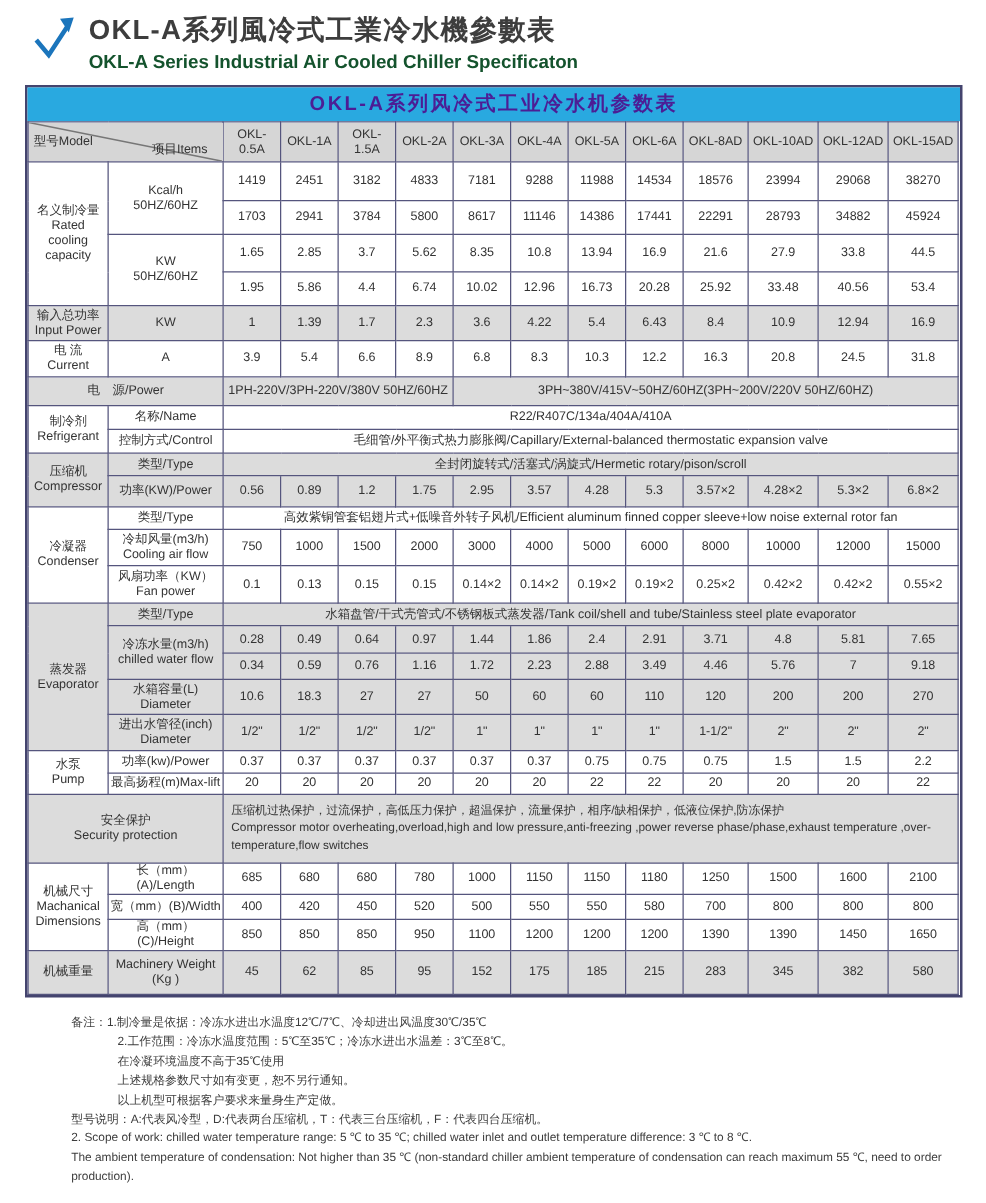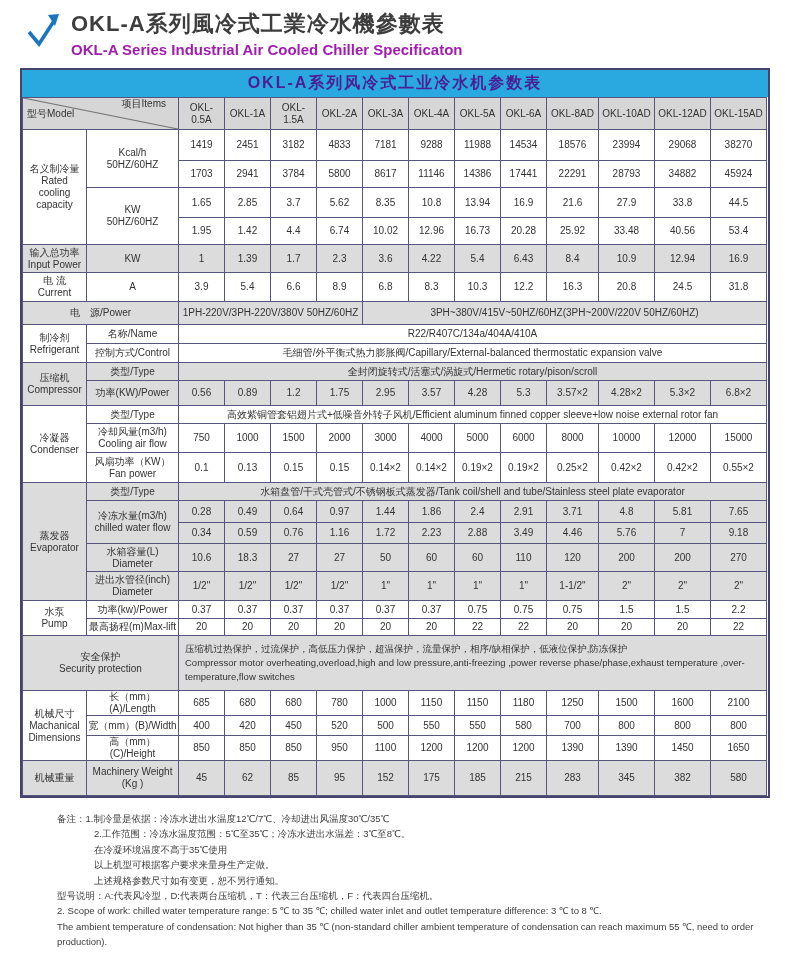--- a/index.html
+++ b/index.html
@@ -8,39 +8,39 @@
     font-family:"Liberation Sans", sans-serif; color:#333;
     position:relative; overflow:hidden;
   }
   .page { padding:8px 0 0 20px; }
 
   
   .titlebar { display:flex; align-items:flex-start; margin-left:4px; }
   .logo { width:40px; height:44px; margin-right:7px; flex:0 0 auto; }
   .titles { padding-top:1px; }
   .title-zh { font-size:22px; font-weight:700; color:#3d3d3d; letter-spacing:1px; }
-  .title-en { font-size:15px; font-weight:700; color:#a21caf; margin-top:2px; }
+  .title-en { font-size:15px; font-weight:700; color:#14532d; margin-top:2px; }
 
   
   .tablewrap { margin-top:10px; width:750px; border:2px solid #44446E; }
   .caption { height:27px; background:#29A9E0; color:#4c1d95; font-size:16px; font-weight:700;
              display:flex; align-items:center; justify-content:center; letter-spacing:2px; }
   table { border-collapse:collapse; table-layout:fixed; width:644px; }
   td { border:1px solid #55557d; text-align:center; vertical-align:middle;
        font-size:10px; color:#333; padding:0 1px; overflow:hidden; line-height:1.2; }
   tr.g td { background:#DCDCDC; }
   tr.hd td { background:#D6D6D6; font-size:10px; }
   td.sec, td.item { white-space:pre-line; }
   td.txt { font-size:10px; }
   td.txt-l { font-size:9.5px; text-align:left; padding:2px 6px; line-height:1.45;margin-left:26px; }
 
   .corner { position:relative; }
   .corner svg { position:absolute; left:0; top:0; width:100%; height:100%; }
   .corner .m { position:absolute; left:4px; top:10px; font-size:10px; }
-  .corner .i { position:absolute; right:12px; top:0; font-size:10px; }
+  .corner .i { position:absolute; right:12px; top:16px; font-size:10px; }
 
   
   .notes { margin:13px 0 0 37px; font-size:9.5px; color:#3c3c3c; line-height:1.62; }
   .notes-zh div:nth-child(n+2):nth-child(-n+5) { margin-left:37px; }
 </style>
 </head>
 <body>
 
 <div class="page">
 
@@ -143,21 +143,21 @@
             <td>10.8</td>
             <td>13.94</td>
             <td>16.9</td>
             <td>21.6</td>
             <td>27.9</td>
             <td>33.8</td>
             <td>44.5</td>
           </tr>
       <tr style="height:27px">
             <td>1.95</td>
-            <td>1.42</td>
+            <td>5.86</td>
             <td>4.4</td>
             <td>6.74</td>
             <td>10.02</td>
             <td>12.96</td>
             <td>16.73</td>
             <td>20.28</td>
             <td>25.92</td>
             <td>33.48</td>
             <td>40.56</td>
             <td>53.4</td>
@@ -456,22 +456,22 @@
           </tr>
     </tbody>
       </table>
   </div>
 
   <div class="notes">
     <div class="notes-zh">
       <div>备注：1.制冷量是依据：冷冻水进出水温度12℃/7℃、冷却进出风温度30℃/35℃</div>
       <div>2.工作范围：冷冻水温度范围：5℃至35℃；冷冻水进出水温差：3℃至8℃。</div>
       <div>在冷凝环境温度不高于35℃使用</div>
+      <div>上述规格参数尺寸如有变更，恕不另行通知。</div>
       <div>以上机型可根据客户要求来量身生产定做。</div>
-      <div>上述规格参数尺寸如有变更，恕不另行通知。</div>
       <div>型号说明：A:代表风冷型，D:代表两台压缩机，T：代表三台压缩机，F：代表四台压缩机。</div>
     </div>
     <div class="notes-en">
       <div>2. Scope of work: chilled water temperature range: 5 ℃ to 35 ℃; chilled water inlet and outlet temperature difference: 3 ℃ to 8 ℃.</div>
       <div>The ambient temperature of condensation: Not higher than 35 ℃ (non-standard chiller ambient temperature of condensation can reach maximum 55 ℃, need to order production).</div>
 
     </div>
   </div>
 
 </div>

